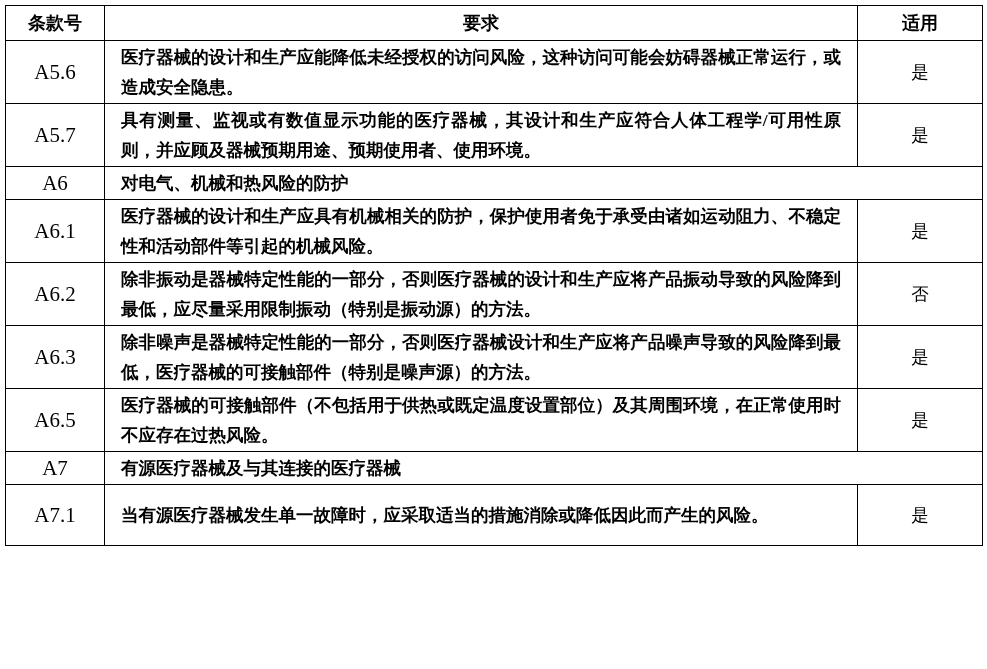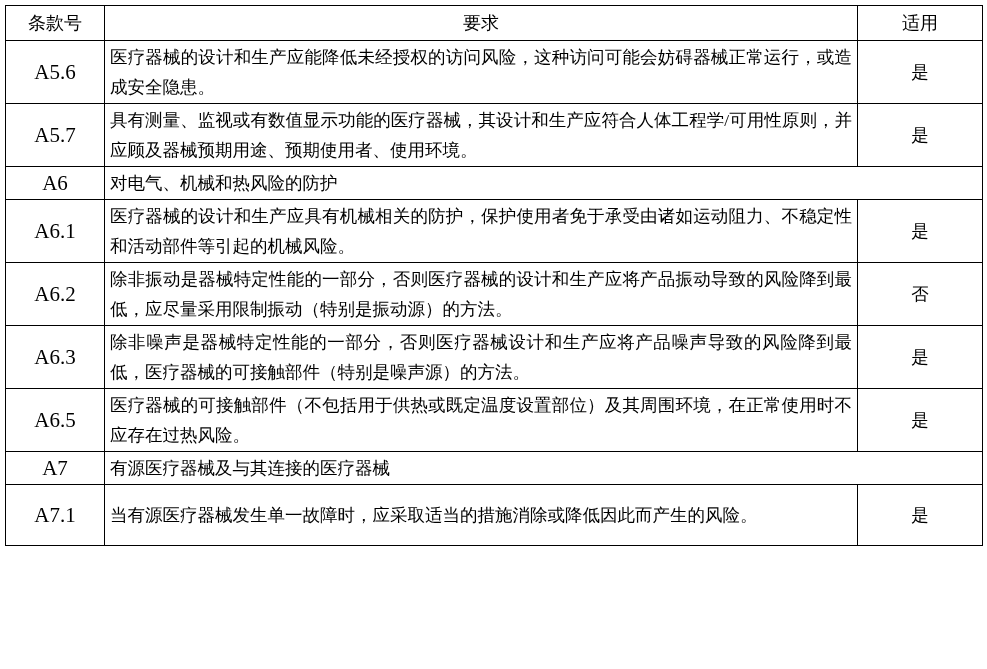--- a/index.html
+++ b/index.html
@@ -21,39 +21,40 @@
     font-family: "Liberation Serif", "DejaVu Serif", serif;
     color: #000000;
     font-size: 17.5px;
   }
   .checklist th,
   .checklist td {
     border: 1.5px solid #000000;
     box-sizing: border-box;
   }
   .checklist th {
-    font-weight: normal;
+    font-weight: bold;
     text-align: center;
     vertical-align: middle;
     height: 35px;
     font-size: 18px;
     padding: 0;
   }
   td.clause {
     text-align: center;
     vertical-align: middle;
     font-size: 21px;
     padding: 0 2px;
   }
   td.req {
     text-align: justify;
     text-justify: inter-ideograph;
     vertical-align: middle;
     line-height: 30px;
-    padding: 1px 5px;
+    padding: 1px 16px;
+    font-weight: bold;
   }
   td.req.section {
     text-align: left;
     height: 31px;
   }
   td.app {
     text-align: center;
     vertical-align: middle;
     font-size: 17.5px;
     padding: 0 2px;

